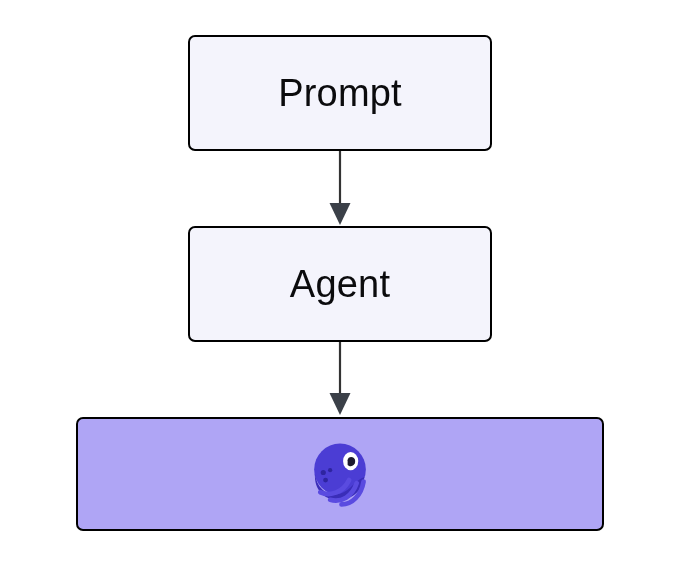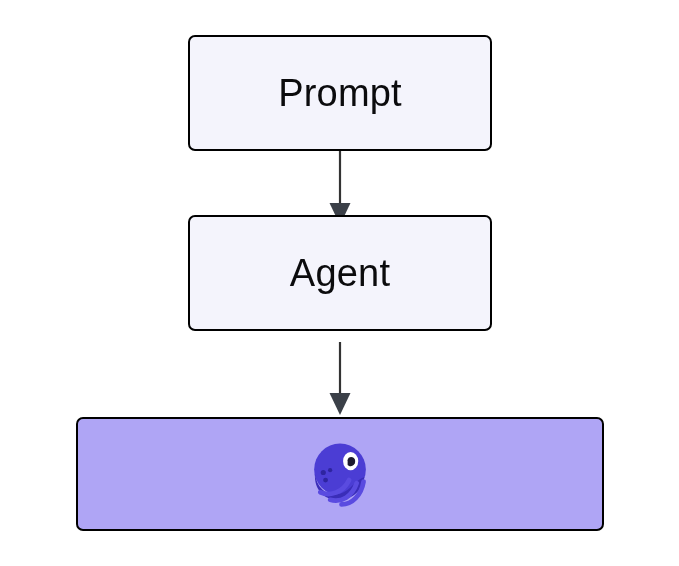--- a/index.html
+++ b/index.html
@@ -43,21 +43,21 @@
     white-space: nowrap;
   }
   #node-prompt {
     left: 188px;
     top: 35px;
     width: 304px;
     height: 116px;
   }
   #node-agent {
     left: 188px;
-    top: 215px;
+    top: 226px;
     width: 304px;
     height: 116px;
   }
   #node-mermaid {
     left: 76px;
     top: 417px;
     width: 528px;
     height: 114px;
   }
   .edge-layer {

